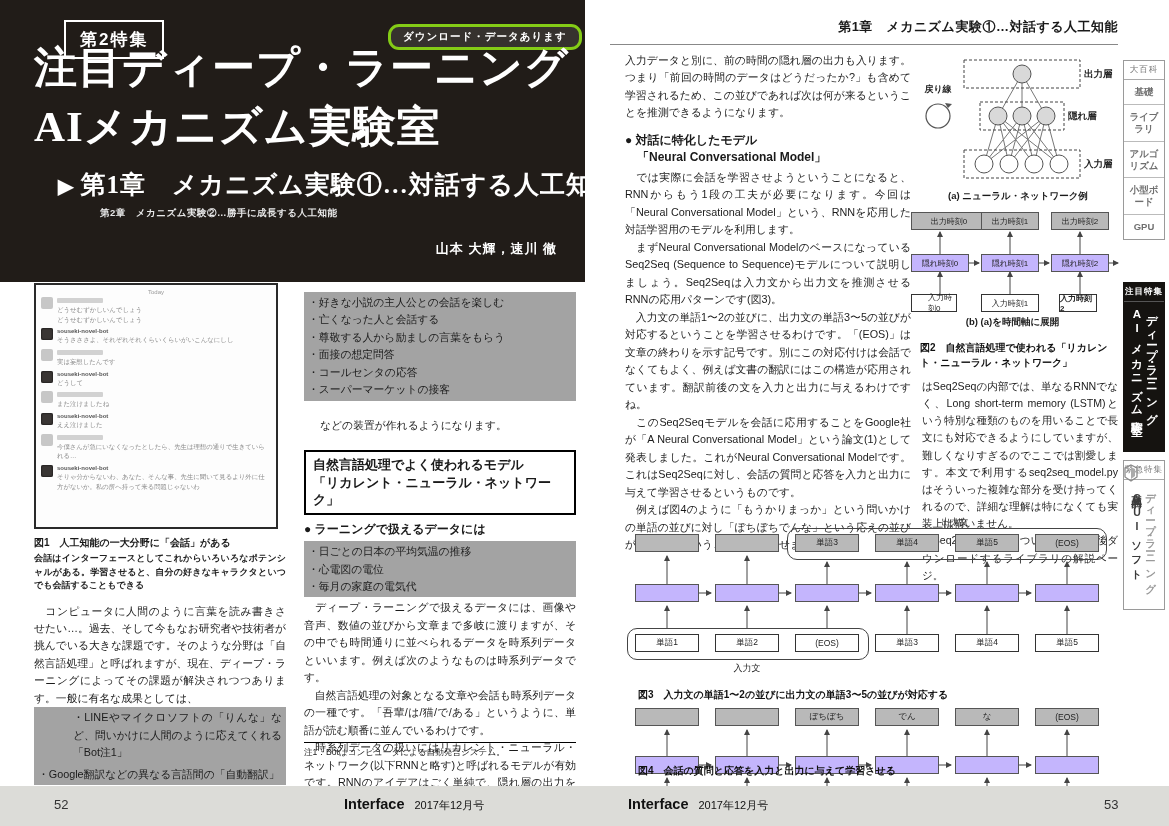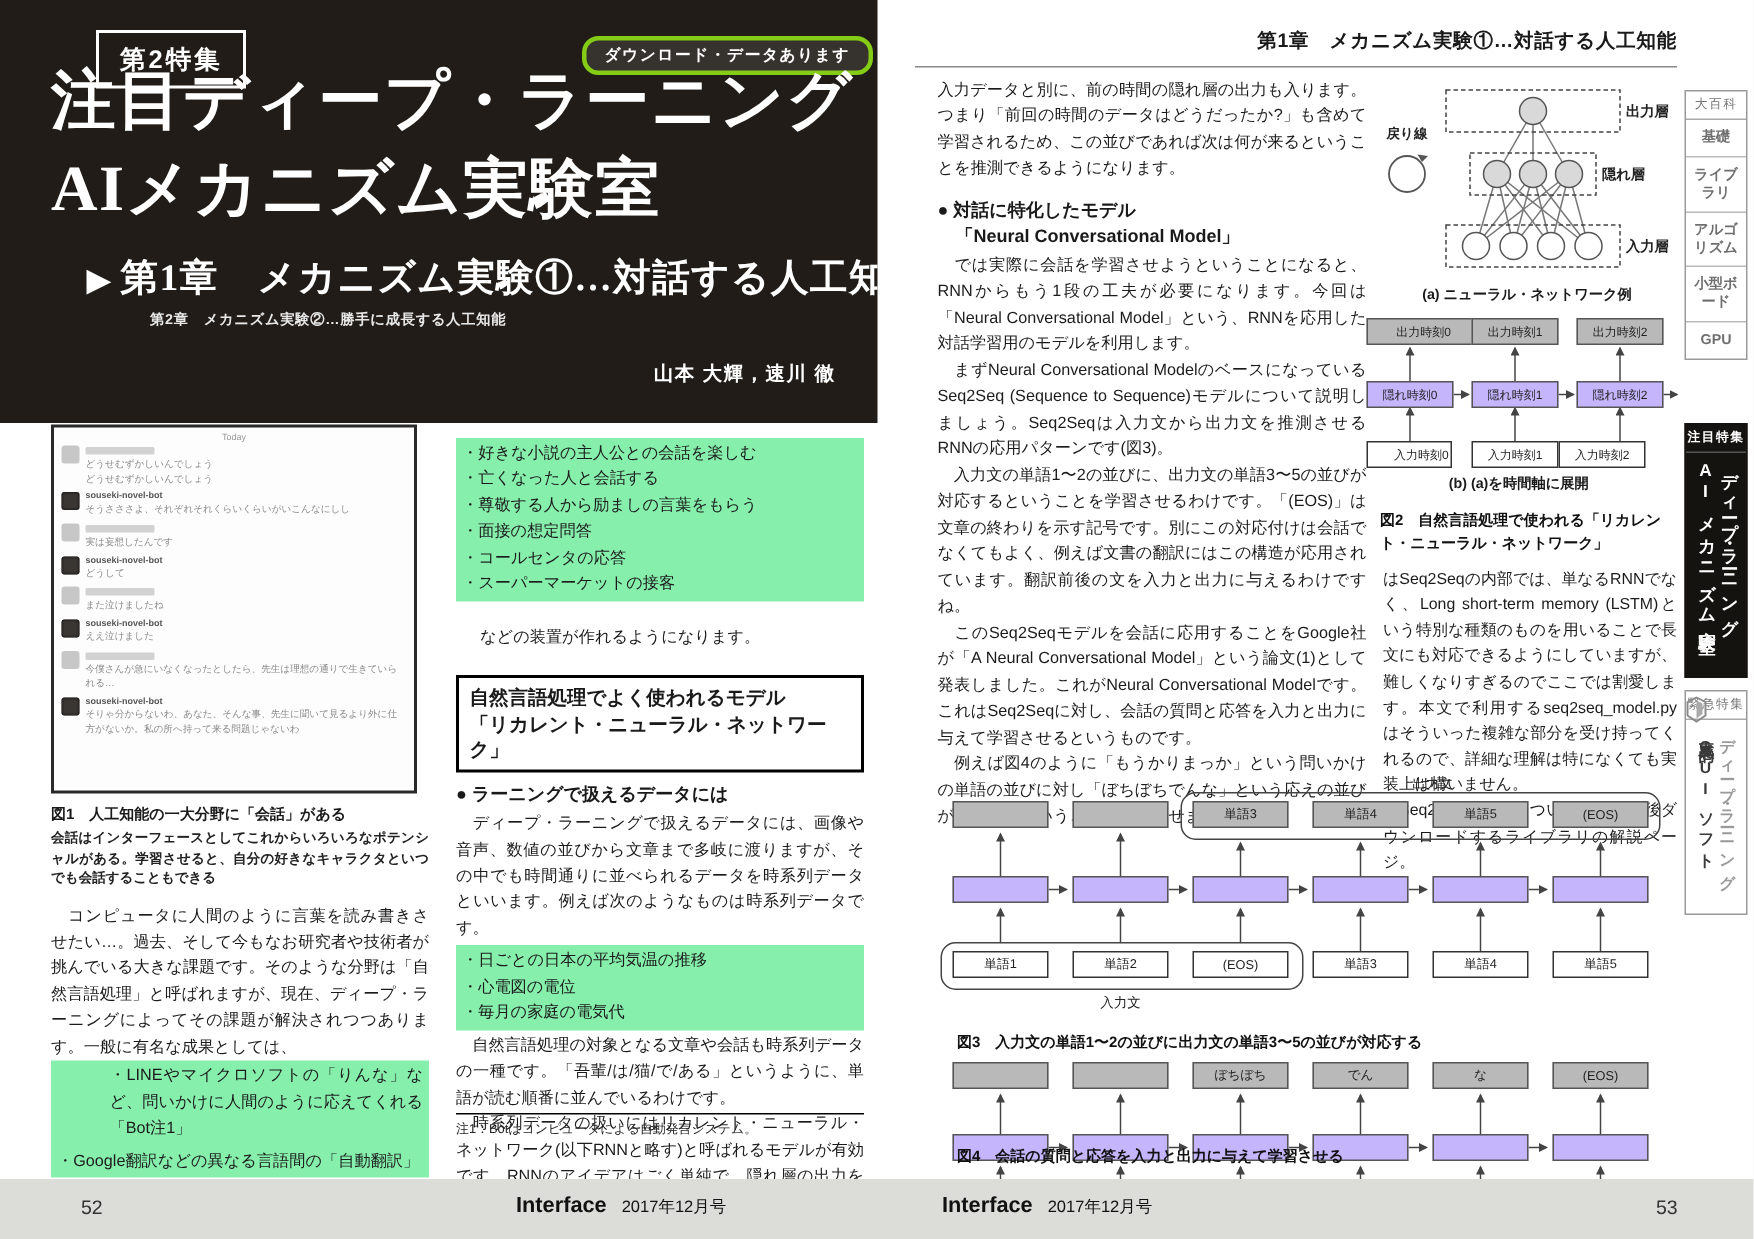--- a/index.html
+++ b/index.html
@@ -11,21 +11,21 @@
   .dl-pill{position:absolute;left:388px;top:24px;border:3px solid #84cc16;background:#36322e;border-radius:11px;padding:3px 12px;font-size:10.5px;font-weight:bold;letter-spacing:1px;}
   .main-title{position:absolute;left:34px;top:38px;font-family:"Liberation Serif",serif;font-weight:bold;font-size:43px;line-height:1.38;letter-spacing:1px;white-space:nowrap;}
   .ch1-line{position:absolute;left:58px;top:168px;font-family:"Liberation Serif",serif;font-weight:bold;font-size:25px;letter-spacing:1px;white-space:nowrap;}
   .ch1-marker{font-size:20px;margin-right:6px;font-family:"Liberation Sans",sans-serif;}
   .ch-sub{position:absolute;left:100px;font-size:9.5px;font-weight:bold;color:#e8e8e8;letter-spacing:.5px;white-space:nowrap;}
   .ch2{top:207px;} .ch3{top:221px;}
   .authors{position:absolute;right:28px;top:240px;font-size:13px;font-weight:bold;letter-spacing:1px;}
   
   .para{font-size:10.8px;line-height:1.62;text-align:justify;color:#1b1b1b;}
   .h-dot{font-size:12px;font-weight:bold;margin:10px 0 3px 0;}
-  .hl{background:#86efac;padding:2px 4px;}
+  .hl{background:#a3a3a3;padding:2px 4px;}
   
   .colA{position:absolute;left:34px;top:283px;width:252px;}
   .colB{position:absolute;left:304px;top:290px;width:272px;}
   
   .chat-box{width:244px;height:246px;border:2px solid #2a2a2a;background:#fdfdfd;padding:4px 5px;box-sizing:border-box;overflow:hidden;}
   .chat-today{text-align:center;font-size:6px;color:#999;margin-bottom:2px;}
   .chat-row{display:flex;gap:4px;margin-bottom:4px;}
   .chat-ava{width:12px;height:12px;flex:0 0 12px;border-radius:2px;}
   .ava-user{background:#c7c7c7;}
   .ava-bot{background:#3a3634;box-shadow:inset 0 0 2px #000;}
@@ -163,24 +163,24 @@
     <p class="para hl" style="margin:2px 0;white-space:pre-line;">・好きな小説の主人公との会話を楽しむ
 ・亡くなった人と会話する
 ・尊敬する人から励ましの言葉をもらう
 ・面接の想定問答
 ・コールセンタの応答
 ・スーパーマーケットの接客</p>
     <p class="para" style="margin:16px;">などの装置が作れるようになります。</p>
     <div class="box-head" style="white-space:pre-line;">自然言語処理でよく使われるモデル
 「リカレント・ニューラル・ネットワーク」</div>
     <div class="h-dot" style="margin-top:2px;">● ラーニングで扱えるデータには</div>
-    <p class="para" style="margin:0;">　ディープ・ラーニングで扱えるデータには、画像や音声、数値の並びから文章まで多岐に渡りますが、その中でも時間通りに並べられるデータを時系列データといいます。例えば次のようなものは時系列データです。</p>
     <p class="para hl" style="margin:2px 0;white-space:pre-line;">・日ごとの日本の平均気温の推移
 ・心電図の電位
 ・毎月の家庭の電気代</p>
+    <p class="para" style="margin:0;">　ディープ・ラーニングで扱えるデータには、画像や音声、数値の並びから文章まで多岐に渡りますが、その中でも時間通りに並べられるデータを時系列データといいます。例えば次のようなものは時系列データです。</p>
     <p class="para" style="margin:0;">　自然言語処理の対象となる文章や会話も時系列データの一種です。「吾輩/は/猫/で/ある」というように、単語が読む順番に並んでいるわけです。</p>
     <p class="para" style="margin:0;">　時系列データの扱いにはリカレント・ニューラル・ネットワーク(以下RNNと略す)と呼ばれるモデルが有効です。RNNのアイデアはごく単純で、隠れ層の出力を隠れ層の入力に戻してやるだけです。</p>
 
   </div>
   <div class="footnote">注1：Botはコンピュータによる自動発言システム。</div>
 
   <div class="rp-header">第1章　メカニズム実験①…対話する人工知能</div>
 
   <div class="colC">
     <p class="para" style="margin:0;">入力データと別に、前の時間の隠れ層の出力も入ります。つまり「前回の時間のデータはどうだったか?」も含めて学習されるため、この並びであれば次は何が来るということを推測できるようになります。</p>
@@ -265,23 +265,23 @@
         <line x1="134" y1="51" x2="144" y2="51" marker-end="url(#ah3)"></line>
         <line x1="204" y1="51" x2="213" y2="51" marker-end="url(#ah3)"></line>
       </g>
     </svg>
     <div class="fbox f-gray" style="left:6px;top:0;width:76px;font-size:8px;">出力時刻0</div>
     <div class="fbox f-gray" style="left:76px;top:0;width:58px;font-size:8px;">出力時刻1</div>
     <div class="fbox f-gray" style="left:146px;top:0;width:58px;font-size:8px;">出力時刻2</div>
     <div class="fbox f-light" style="left:6px;top:42px;width:58px;font-size:8px;">隠れ時刻0</div>
     <div class="fbox f-light" style="left:76px;top:42px;width:58px;font-size:8px;">隠れ時刻1</div>
     <div class="fbox f-light" style="left:146px;top:42px;width:58px;font-size:8px;">隠れ時刻2</div>
-    <div class="fbox f-white" style="left:6px;top:82px;width:57px;font-size:8px;padding-left:16px;">入力時刻0</div>
+    <div class="fbox f-white" style="left:6px;top:82px;width:46px;font-size:8px;padding-left:16px;">入力時刻0</div>
     <div class="fbox f-white" style="left:76px;top:82px;width:58px;font-size:8px;">入力時刻1</div>
-    <div class="fbox f-white" style="left:134px;top:82px;width:58px;font-size:8px;">入力時刻2</div>
+    <div class="fbox f-white" style="left:154px;top:82px;width:38px;font-size:8px;font-weight:bold;">入力時刻2</div>
     <div class="sub-cap" style="top:104px;">(b) (a)を時間軸に展開</div>
   </div>
 
   <div class="fig-caption" style="left:920px;top:340px;width:198px;line-height:1.5;">図2　自然言語処理で使われる「リカレント・ニューラル・ネットワーク」</div>
 
   <div class="colD" style="top:378px;">
     <p class="para" style="margin:0;">はSeq2Seqの内部では、単なるRNNでなく、Long short-term memory (LSTM)という特別な種類のものを用いることで長文にも対応できるようにしていますが、難しくなりすぎるのでここでは割愛します。本文で利用するseq2seq_model.pyはそういった複雑な部分を受け持ってくれるので、詳細な理解は特になくても実装上は構いません。</p>
     <p class="para" style="margin:0;">　Seq2Seqの内容については、この後ダウンロードするライブラリの解説ページ。</p>
   </div>
 

